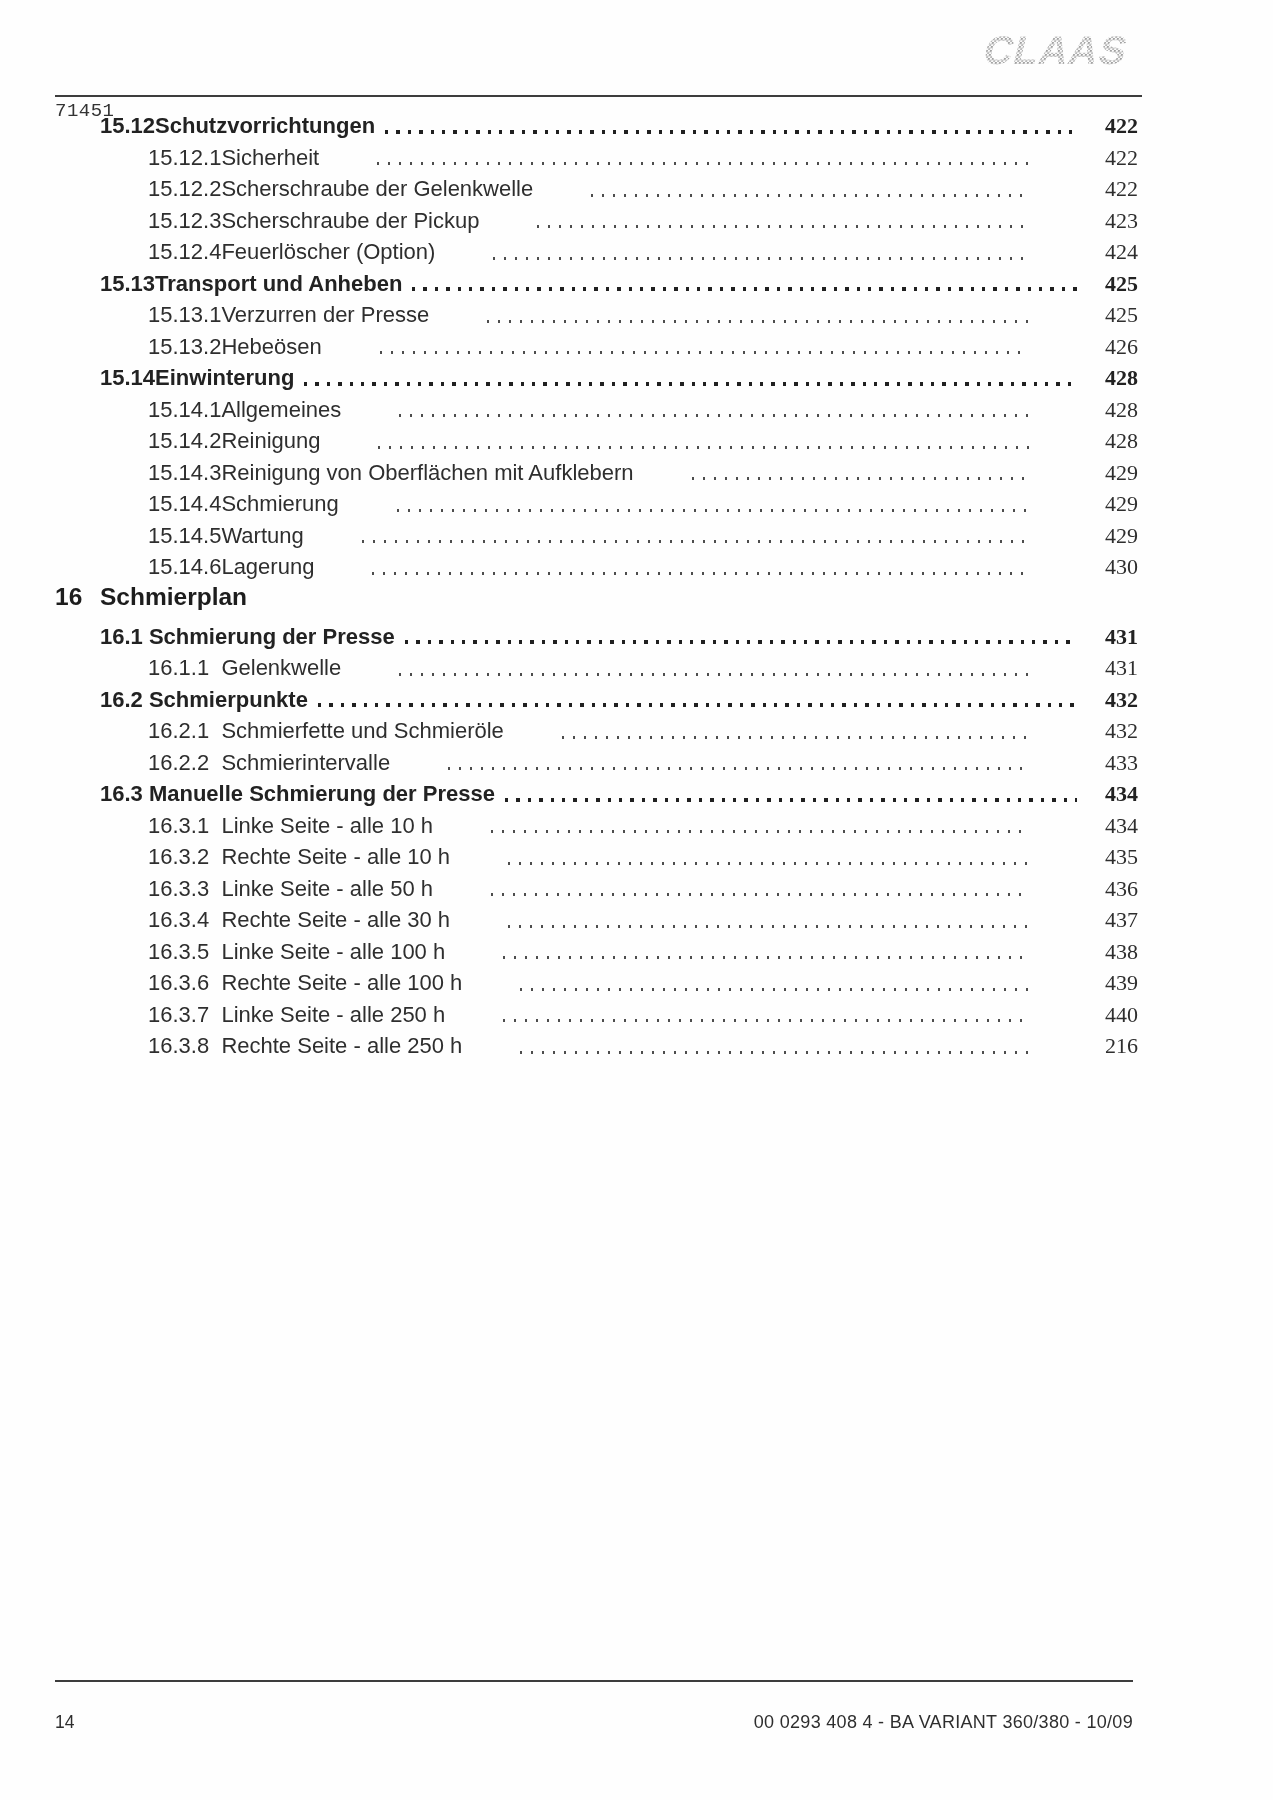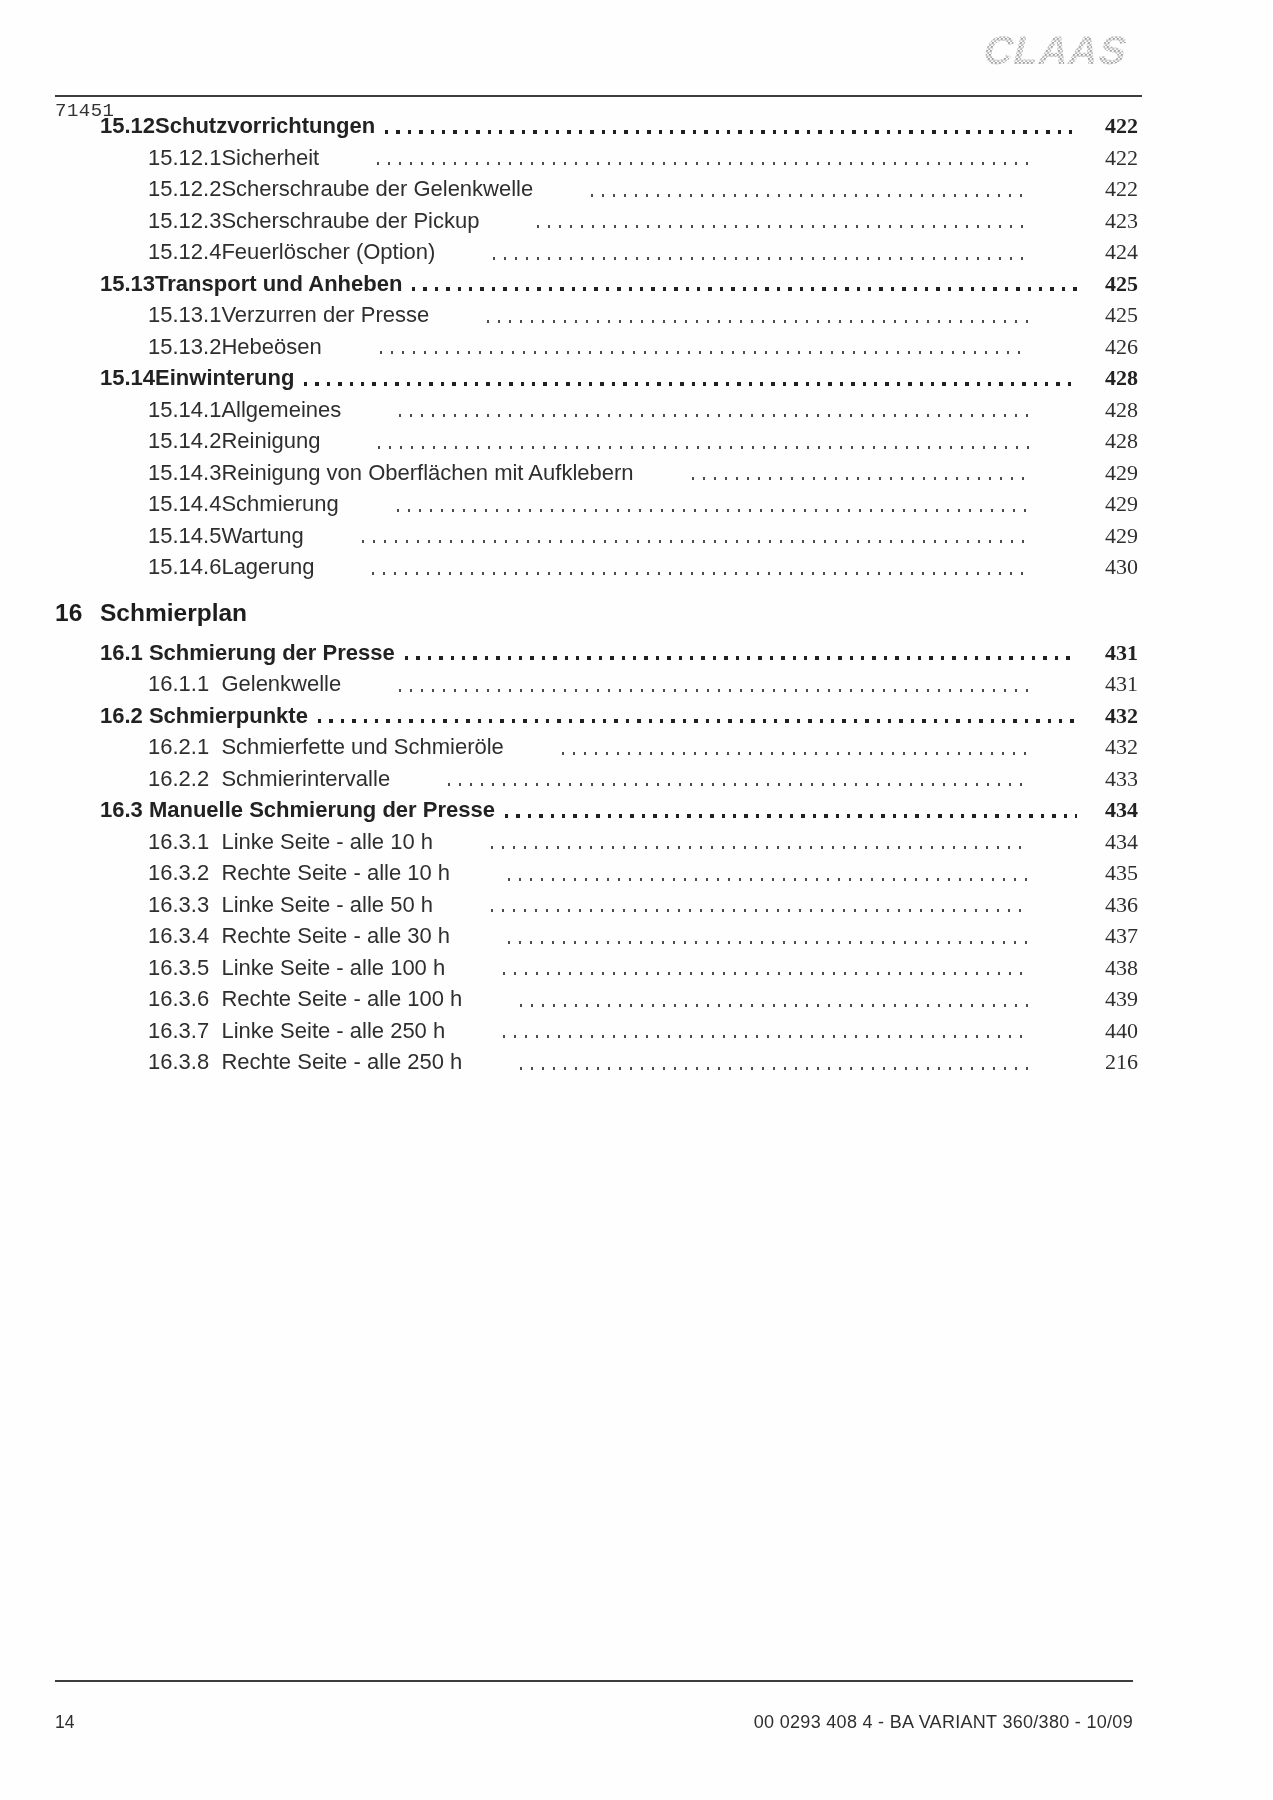--- a/index.html
+++ b/index.html
@@ -72,21 +72,20 @@
     flex: 0 0 auto;
     min-width: 48px;
     text-align: right;
     line-height: 31.5px;
     font-family: Liberation Serif, serif;
   }
   .chapter {
     display: flex;
     align-items: baseline;
     height: 32px;
-    margin-top: 16px;
     margin-bottom: 6px;
     font-size: 24.5px;
     font-weight: bold;
     color: #1d1d1d;
   }
   .chapter .chnum { width: 45px; flex: 0 0 auto; }
   
   .footer-rule {
     position: absolute;
     left: 55px;

